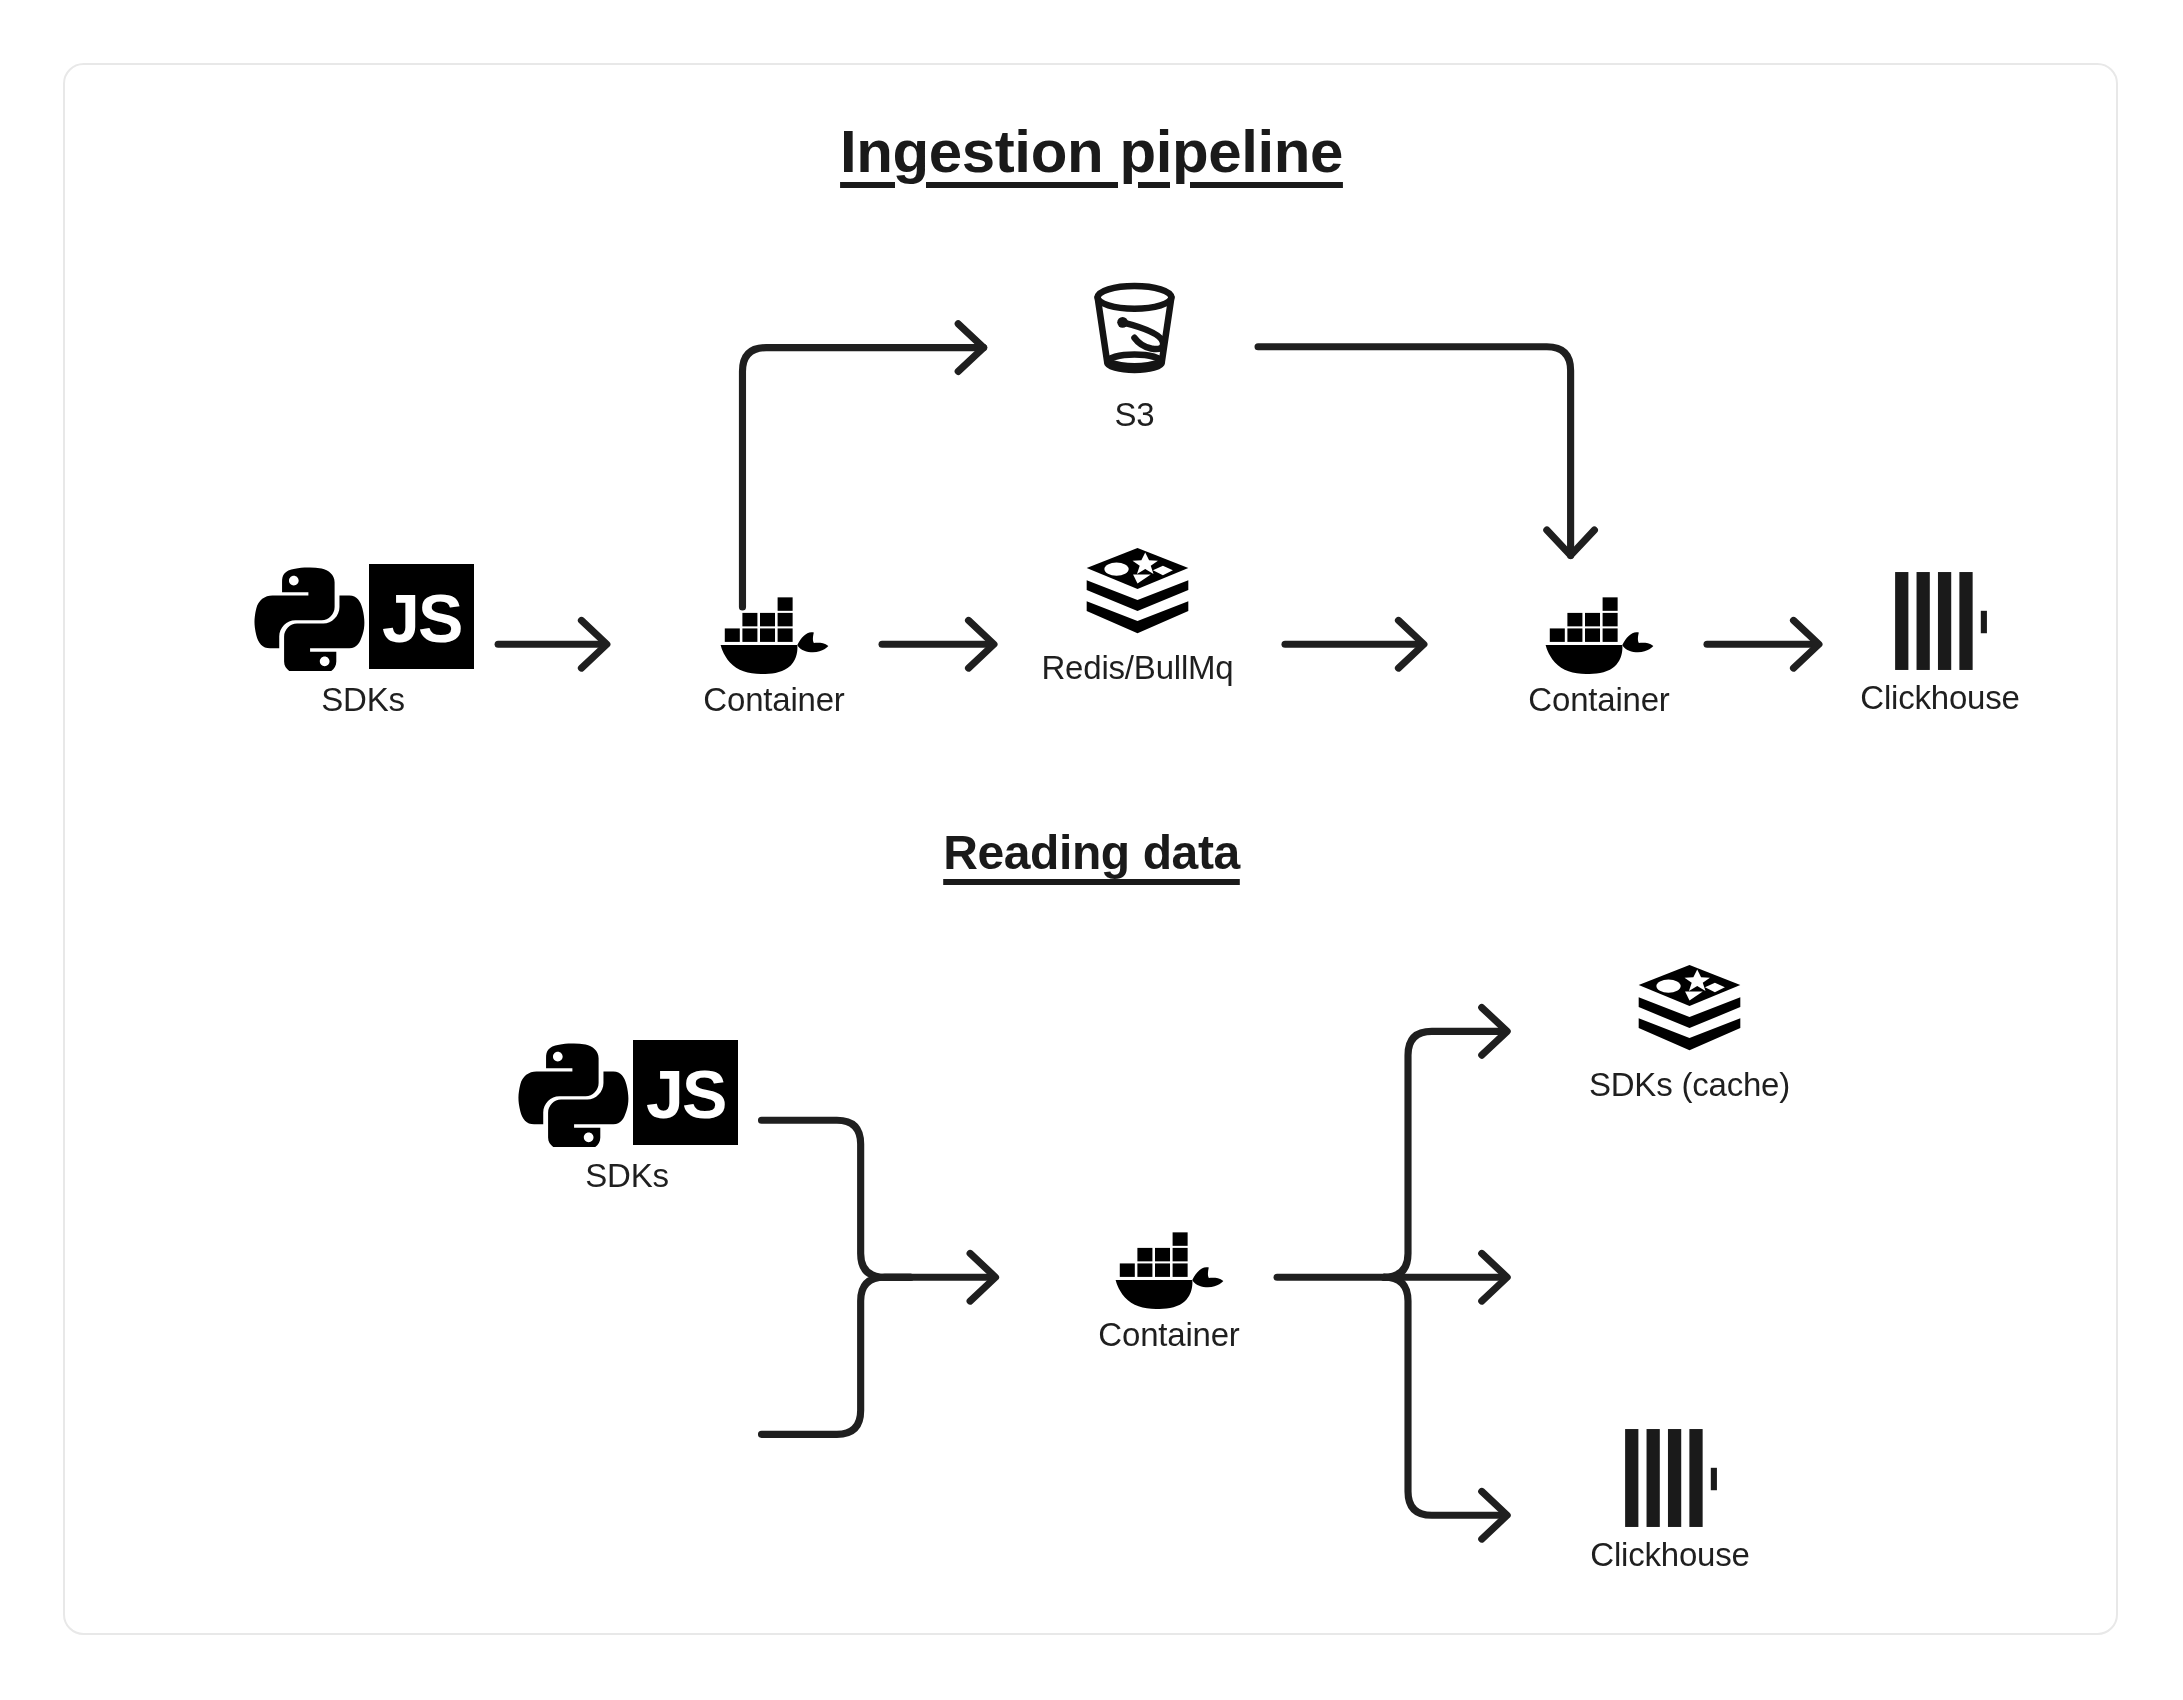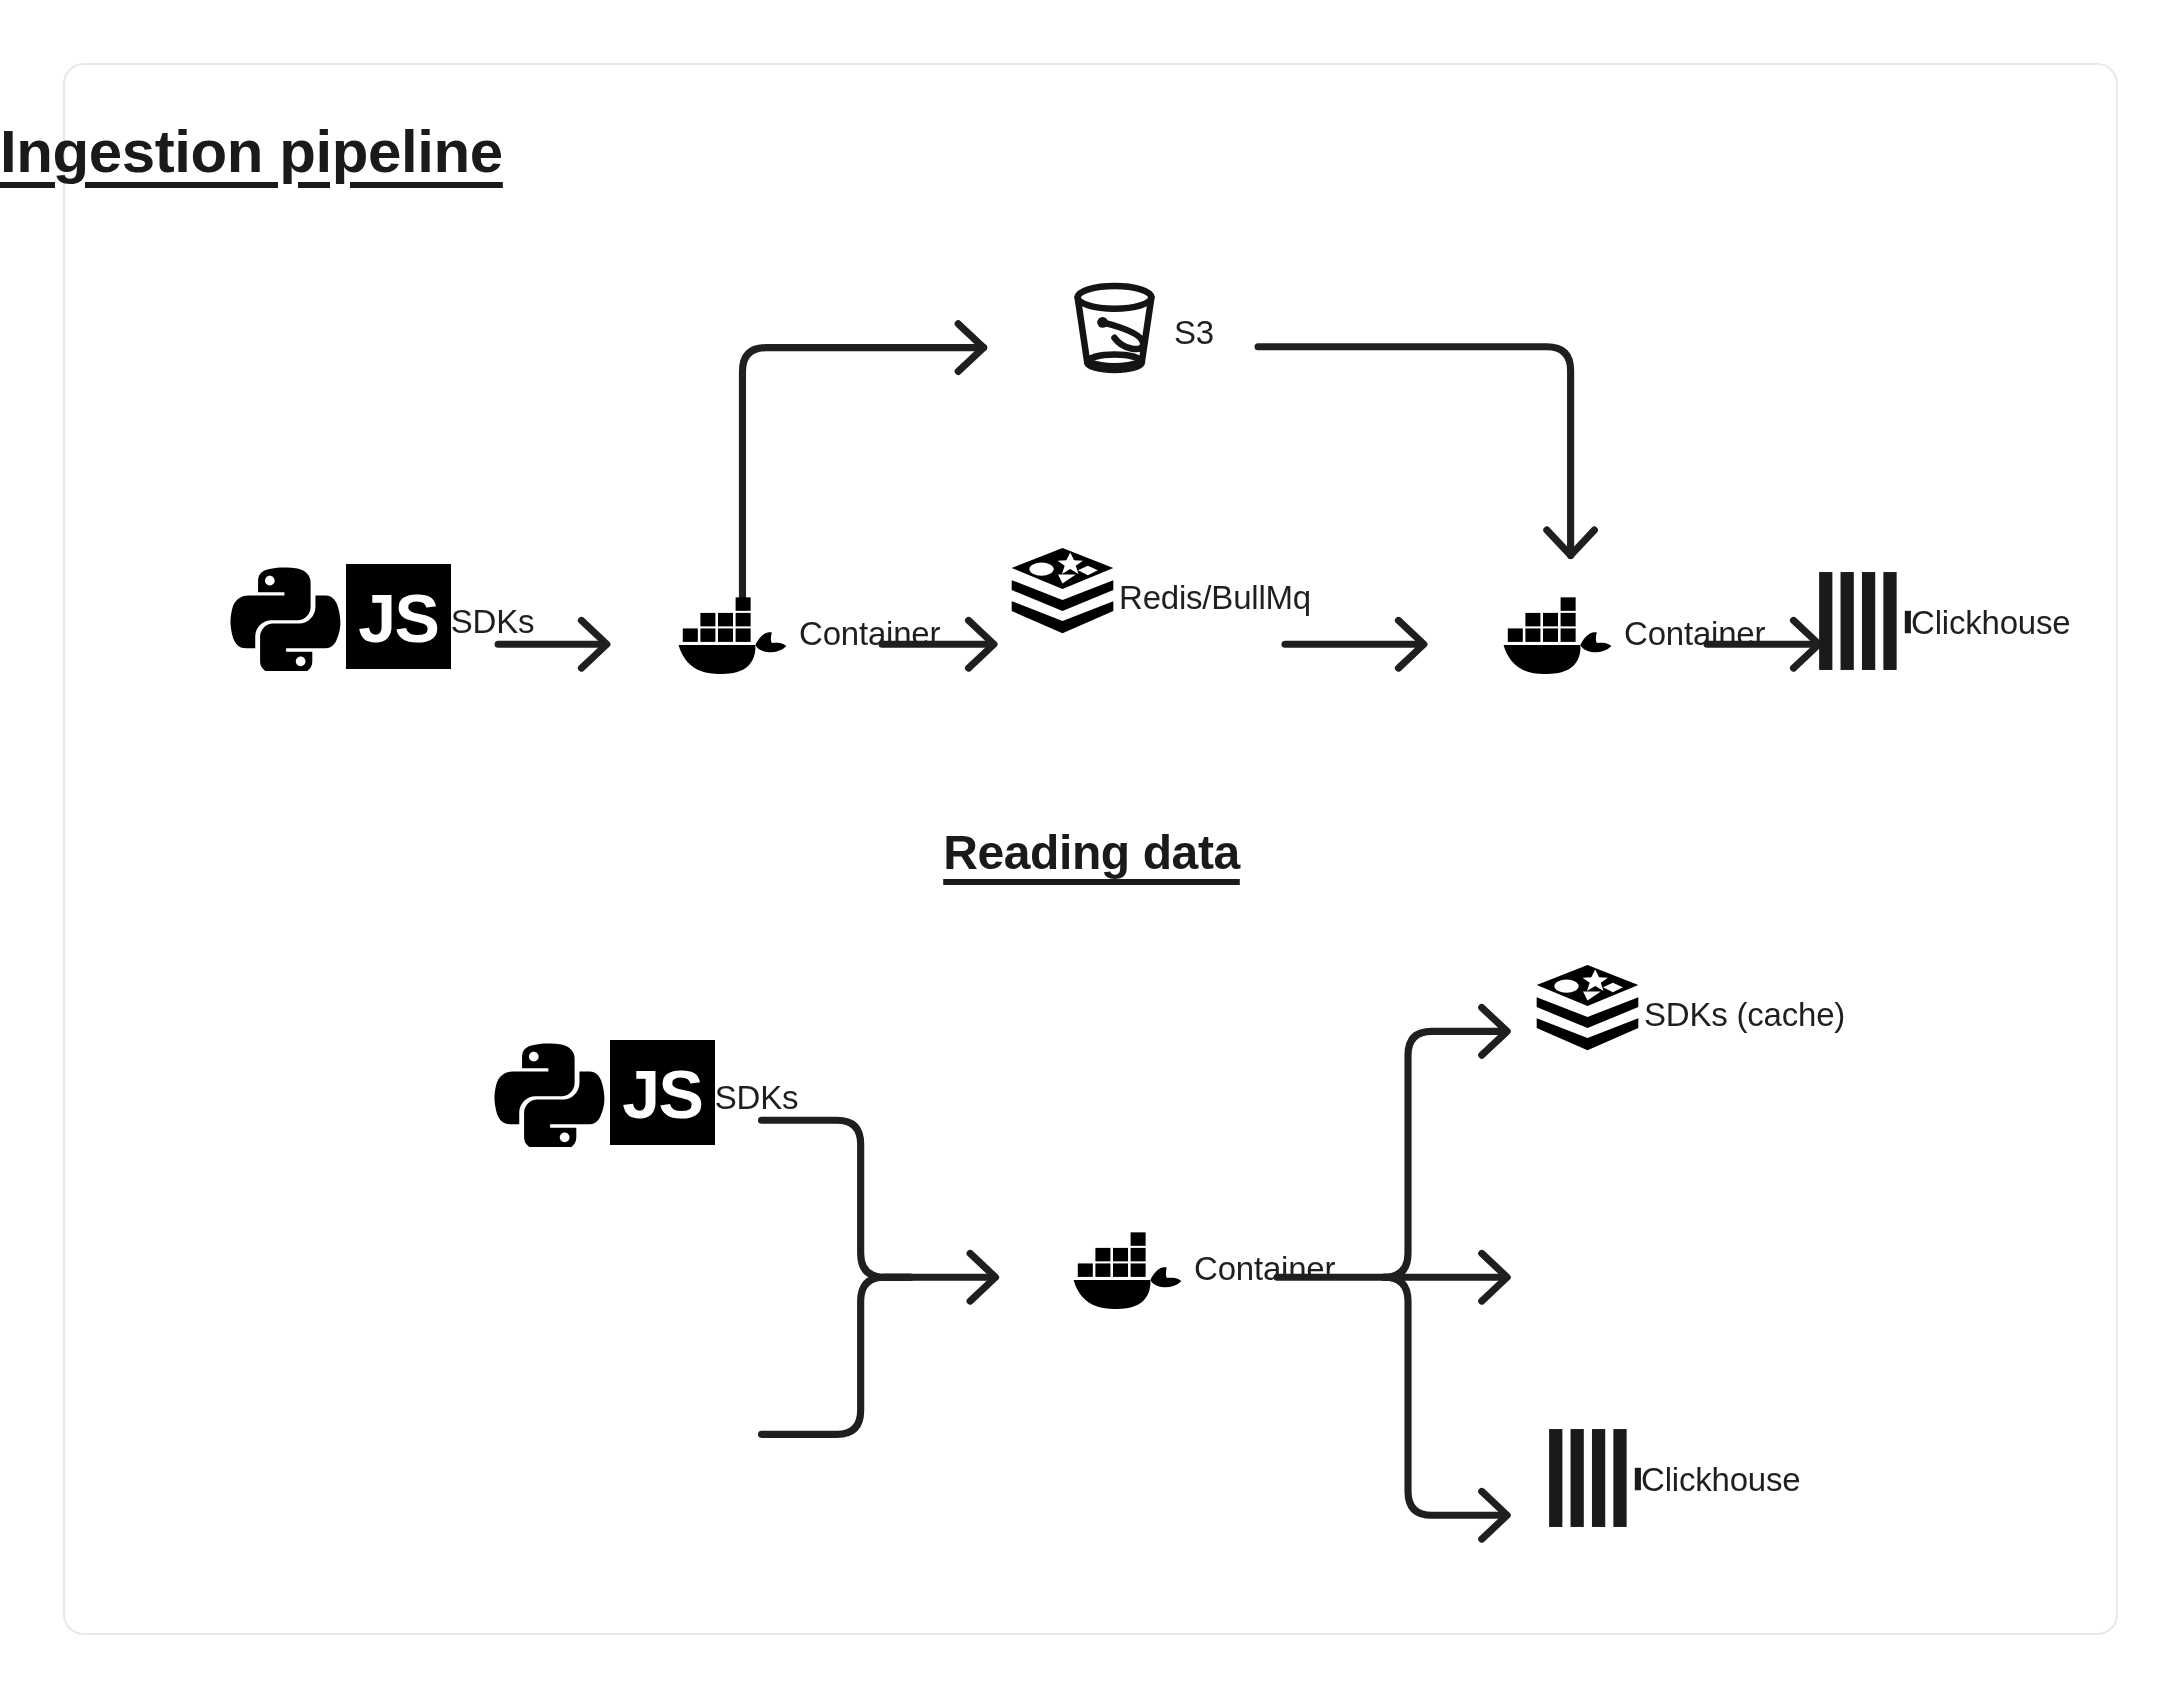--- a/index.html
+++ b/index.html
@@ -37,33 +37,34 @@
     letter-spacing: -0.4px;
     white-space: nowrap;
     text-decoration: underline;
     text-decoration-thickness: 5.6px;
     text-underline-offset: 9.5px;
   }
   #title-ingestion {
     left: 0;
     top: 117px;
     width: 2183px;
-    text-align: left;
+    text-align: center;
     font-size: 60px;
   }
   #title-reading {
     left: 0;
     top: 825px;
     width: 2183px;
     text-align: center;
     font-size: 48px;
   }
   .node {
     position: absolute;
     display: flex;
+    flex-direction: column;
     align-items: center;
     justify-content: flex-start;
   }
   .node .glyph {
     display: flex;
     align-items: flex-end;
     justify-content: center;
   }
   .node .label {
     margin-top: 8px;

